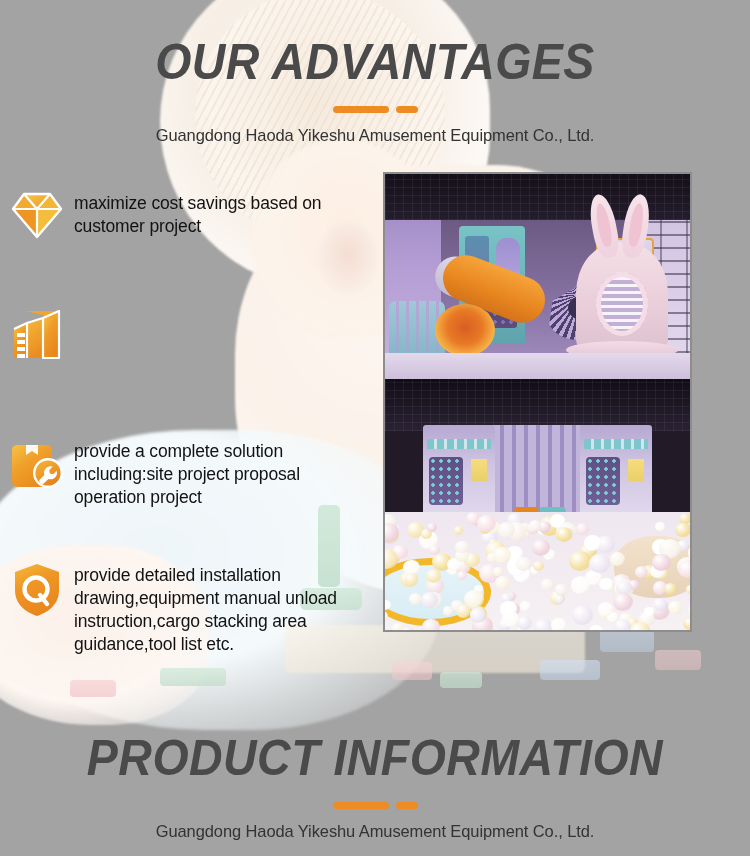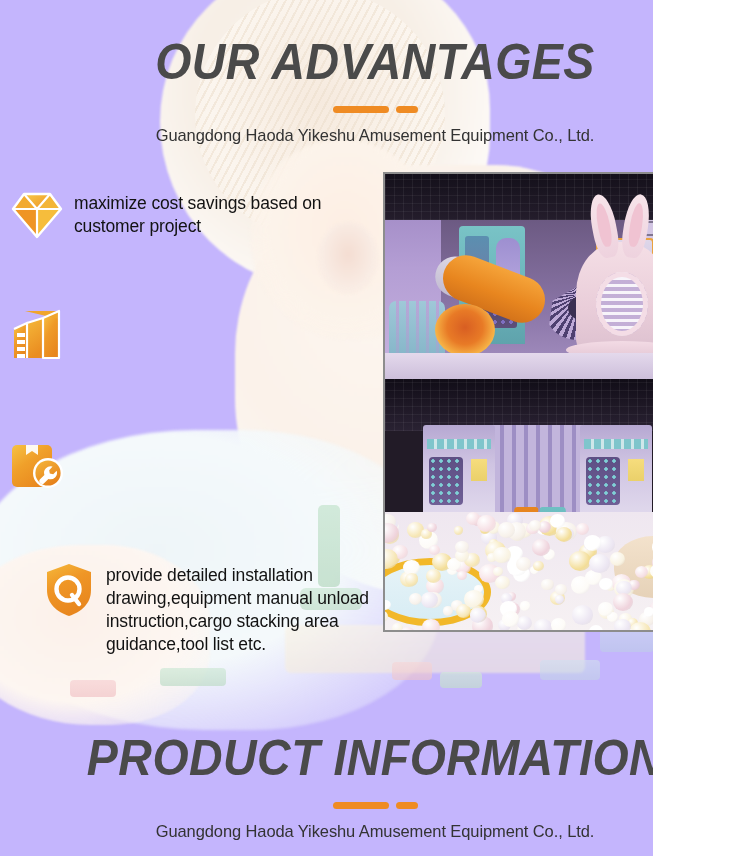--- a/index.html
+++ b/index.html
@@ -4,21 +4,21 @@
 <title>Our Advantages</title>
 <style>
   * { margin:0; padding:0; box-sizing:border-box; }
   html,body { width:750px; height:856px; }
   body {
     font-family:"Liberation Sans", sans-serif;
     background:#ffffff;
     position:relative;
     overflow:hidden;
   }
-  .page { position:relative; width:653px; height:856px; background:#c4b5fd; overflow:hidden; }
+  .page { position:relative; width:750px; height:856px; background:#a3a3a3; overflow:hidden; }
 
   
   .bg-layer { position:absolute; inset:0; pointer-events:none; overflow:hidden; }
   .bg-child-head {
     position:absolute; left:160px; top:-40px; width:330px; height:330px;
     border-radius:50% 46% 48% 52%;
     background:radial-gradient(ellipse at 45% 40%, #fbf4ec 0%, #f7efe6 45%, #fdfaf7 75%, rgba(255,255,255,0) 100%);
     filter:blur(1px);
   }
   .bg-child-hair {
@@ -107,21 +107,21 @@
   .features { position:absolute; left:0; top:186px; width:375px; z-index:6; }
   .feature { display:flex; align-items:flex-start; margin-bottom:12px; }
   .feature .ico { width:74px; min-width:74px; display:flex; justify-content:center; padding-top:4px; }
   .feature .ftext {
     font-size:17.5px; line-height:23px; color:#121212;
     padding-top:6px; padding-right:2px; letter-spacing:-.15px;
   }
   .f1 { height:104px; }
   .f2 { height:120px; }
   .f3 { height:112px; }
-  .f4 { height:110px;padding-left:32px; }
+  .f4 { height:110px; }
 
   
   .photo {
     position:absolute; left:383px; top:172px; width:309px; height:460px;
     border:2px solid #8d8d8d; background:#2b2430; overflow:hidden; z-index:6;
   }
   .scene-top { position:absolute; left:0; top:0; width:100%; height:205px; overflow:hidden; background:#241d29; }
   .scene-bot { position:absolute; left:0; top:205px; width:100%; height:251px; overflow:hidden; background:#221b27; }
 
   .ceiling {
@@ -415,20 +415,21 @@
               <stop offset="100%" stop-color="#e6821c"></stop>
             </linearGradient>
           </defs>
           <rect x="2" y="7" width="40" height="42" rx="5" fill="url(#gC)"></rect>
           <path d="M16 7 L28 7 L28 17 L22 13 L16 17 Z" fill="#ffffff" opacity=".92"></path>
           <circle cx="38" cy="35" r="15" fill="#ffffff"></circle>
           <circle cx="38" cy="35" r="12.6" fill="url(#gC2)"></circle>
           <path d="M42.6 28.6 a6.6 6.6 0 0 0 -8.2 8.4 l-4.6 4.6 a2 2 0 0 0 0 2.8 l1.2 1.2 a2 2 0 0 0 2.8 0 l4.6 -4.6 a6.6 6.6 0 0 0 8.3 -8.3 l-3.5 3.5 l-3.4 -0.6 l-0.6 -3.4 Z" fill="#ffffff"></path>
         </svg>
       </div>
+      <div class="ftext">provide a complete solution including:site project proposal operation project</div>
     </div>
 
     <div class="feature f4">
       <div class="ico">
         <svg width="52" height="56" viewBox="0 0 52 56">
           <defs>
             <linearGradient id="gD" x1="0" y1="0" x2="0.4" y2="1">
               <stop offset="0%" stop-color="#f5b93a"></stop>
               <stop offset="45%" stop-color="#ef9626"></stop>
               <stop offset="100%" stop-color="#e8871e"></stop>

